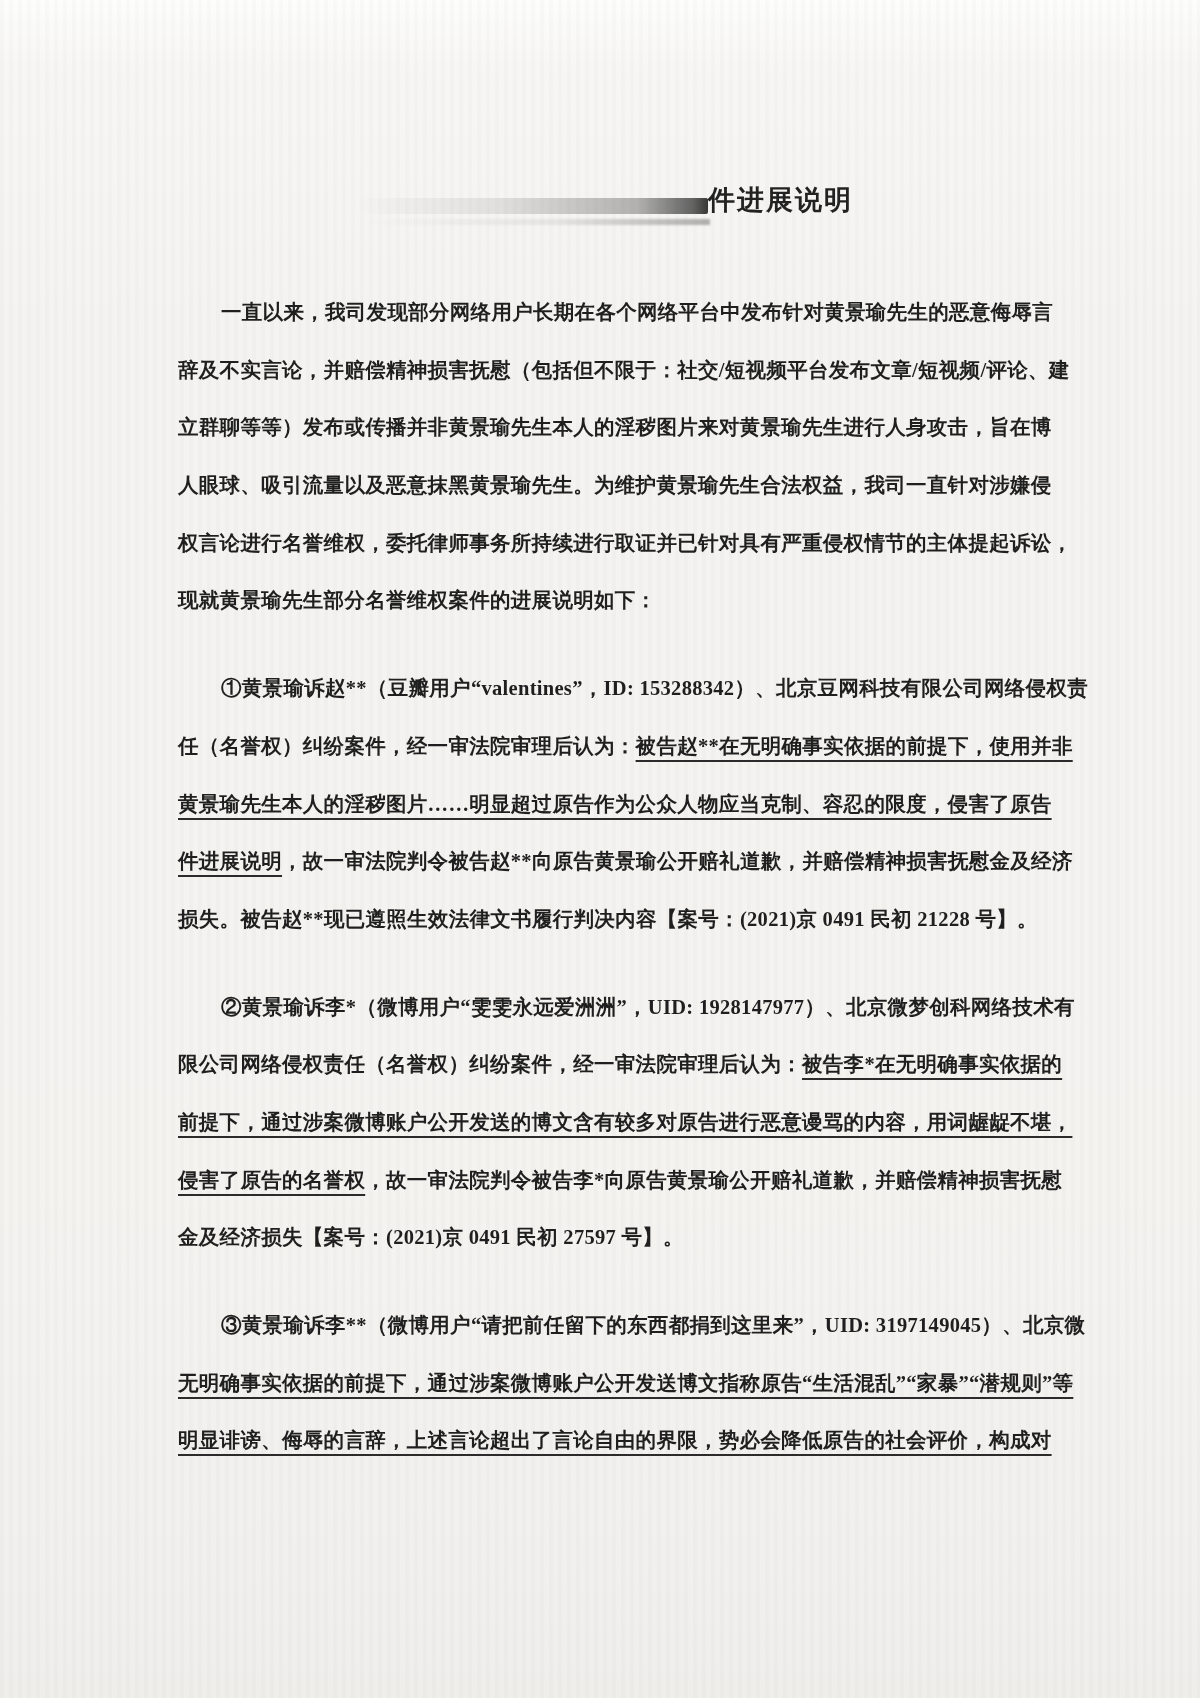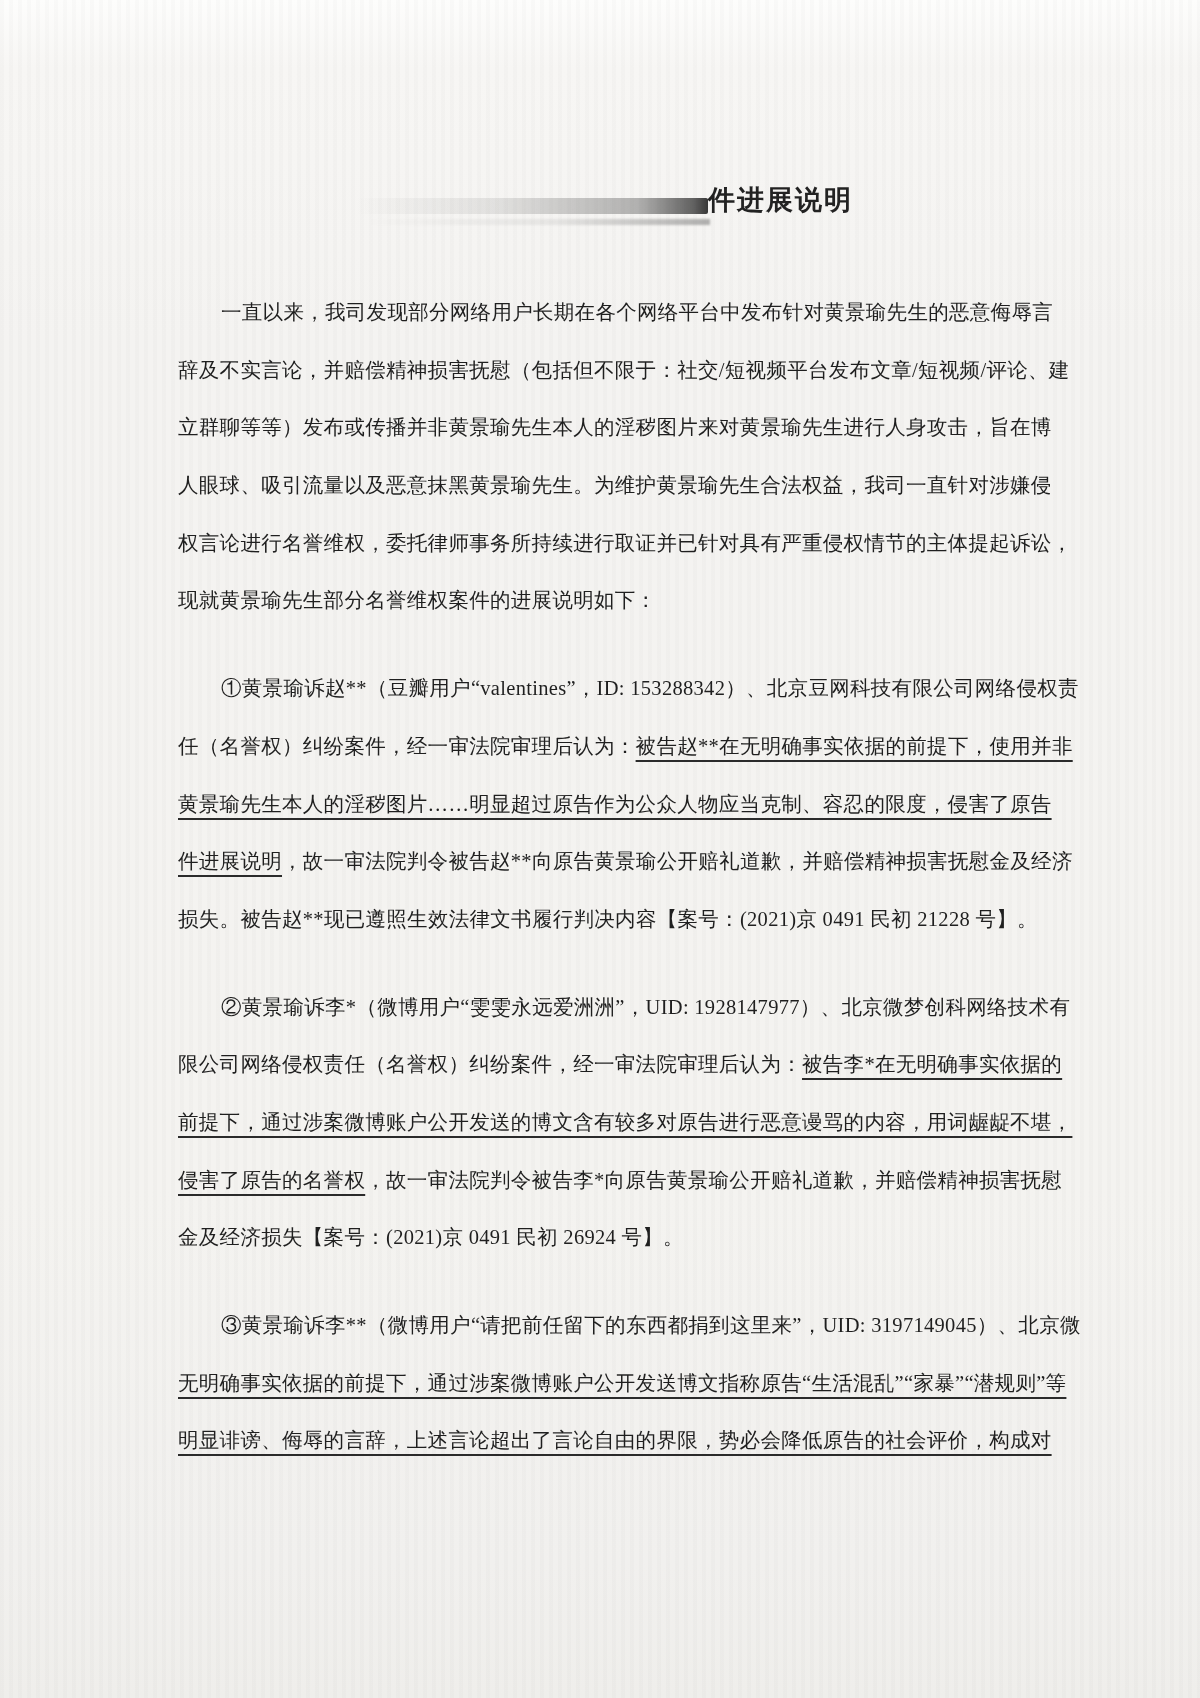--- a/index.html
+++ b/index.html
@@ -57,21 +57,21 @@
     white-space: nowrap;
     text-align: center;
   }
   .body-text {
     position: absolute;
     left: 178px; top: 284px;
     width: 880px;
     font-size: 20.5px;
     letter-spacing: 0.3px;
   }
-  .para { margin: 0 0 30px 0; }
+  .para { margin: 0 0 30px 0; font-weight: bold; }
   .para:last-child { margin-bottom: 0; }
   .line {
     height: 57.7px;
     line-height: 57.7px;
     white-space: nowrap;
   }
   .line.indent { text-indent: 43px; }
   .ul {
     text-decoration: underline;
     text-underline-offset: 7px;
@@ -104,21 +104,21 @@
         <div class="line"><span>任（名誉权）纠纷案件，经一审法院审理后认为：</span><span class="ul">被告赵**在无明确事实依据的前提下，使用并非</span></div>
         <div class="line"><span class="ul">黄景瑜先生本人的淫秽图片……明显超过原告作为公众人物应当克制、容忍的限度，侵害了原告</span></div>
         <div class="line"><span class="ul">件进展说明</span><span>，故一审法院判令被告赵**向原告黄景瑜公开赔礼道歉，并赔偿精神损害抚慰金及经济</span></div>
         <div class="line"><span>损失。被告赵**现已遵照生效法律文书履行判决内容【案号：(2021)京 0491 民初 21228 号】。</span></div>
       </div>
       <div class="para">
         <div class="line indent"><span>②黄景瑜诉李*（微博用户“雯雯永远爱洲洲”，UID: 1928147977）、北京微梦创科网络技术有</span></div>
         <div class="line"><span>限公司网络侵权责任（名誉权）纠纷案件，经一审法院审理后认为：</span><span class="ul">被告李*在无明确事实依据的</span></div>
         <div class="line"><span class="ul">前提下，通过涉案微博账户公开发送的博文含有较多对原告进行恶意谩骂的内容，用词龌龊不堪，</span></div>
         <div class="line"><span class="ul">侵害了原告的名誉权</span><span>，故一审法院判令被告李*向原告黄景瑜公开赔礼道歉，并赔偿精神损害抚慰</span></div>
-        <div class="line"><span>金及经济损失【案号：(2021)京 0491 民初 26924 号】。</span></div>
+        <div class="line"><span>金及经济损失【案号：(2021)京 0491 民初 27597 号】。</span></div>
       </div>
       <div class="para">
         <div class="line indent"><span>③黄景瑜诉李**（微博用户“请把前任留下的东西都捐到这里来”，UID: 3197149045）、北京微</span></div>
         <div class="line"><span class="ul">无明确事实依据的前提下，通过涉案微博账户公开发送博文指称原告“生活混乱”“家暴”“潜规则”等</span></div>
         <div class="line"><span class="ul">明显诽谤、侮辱的言辞，上述言论超出了言论自由的界限，势必会降低原告的社会评价，构成对</span></div>
       </div>
     </div>
 
 </div>
 

